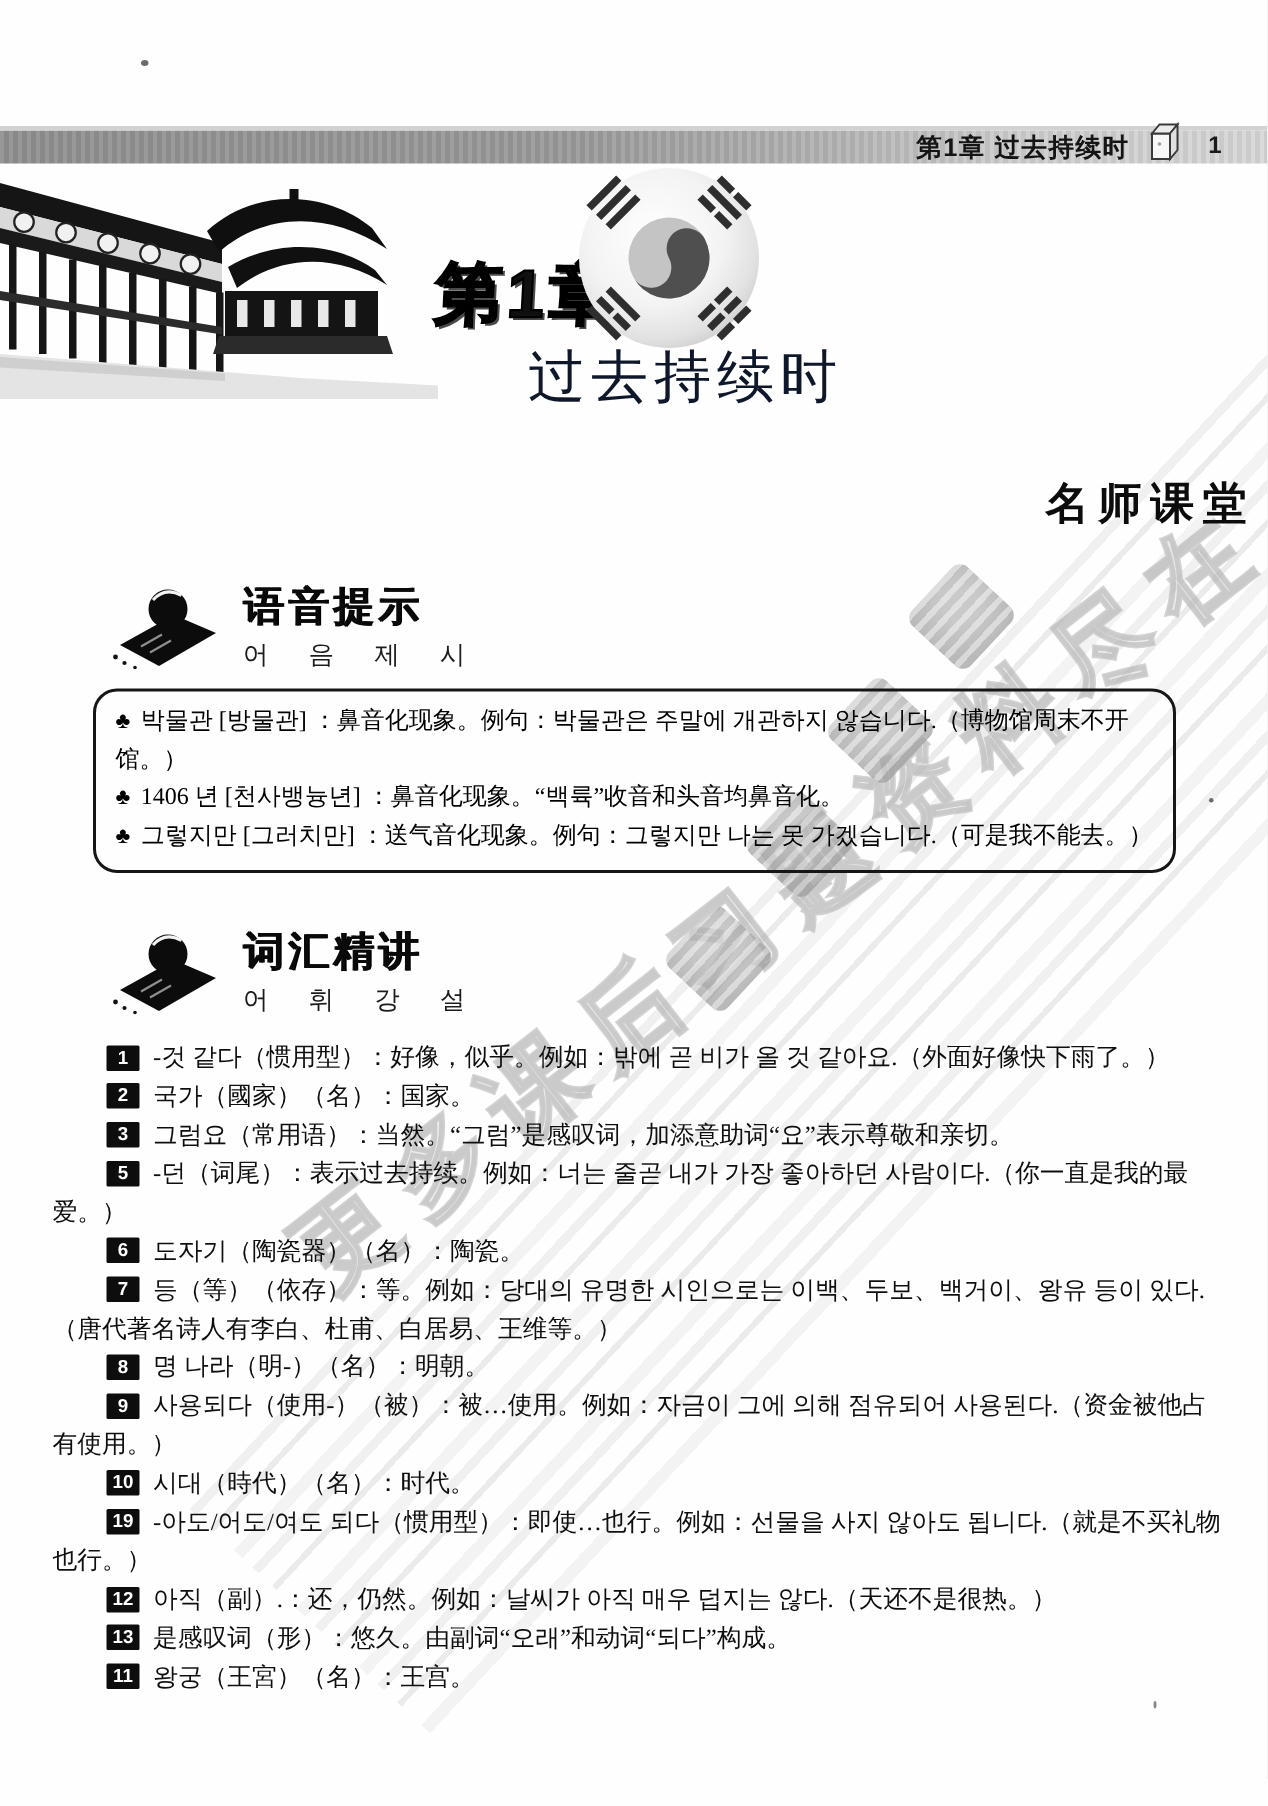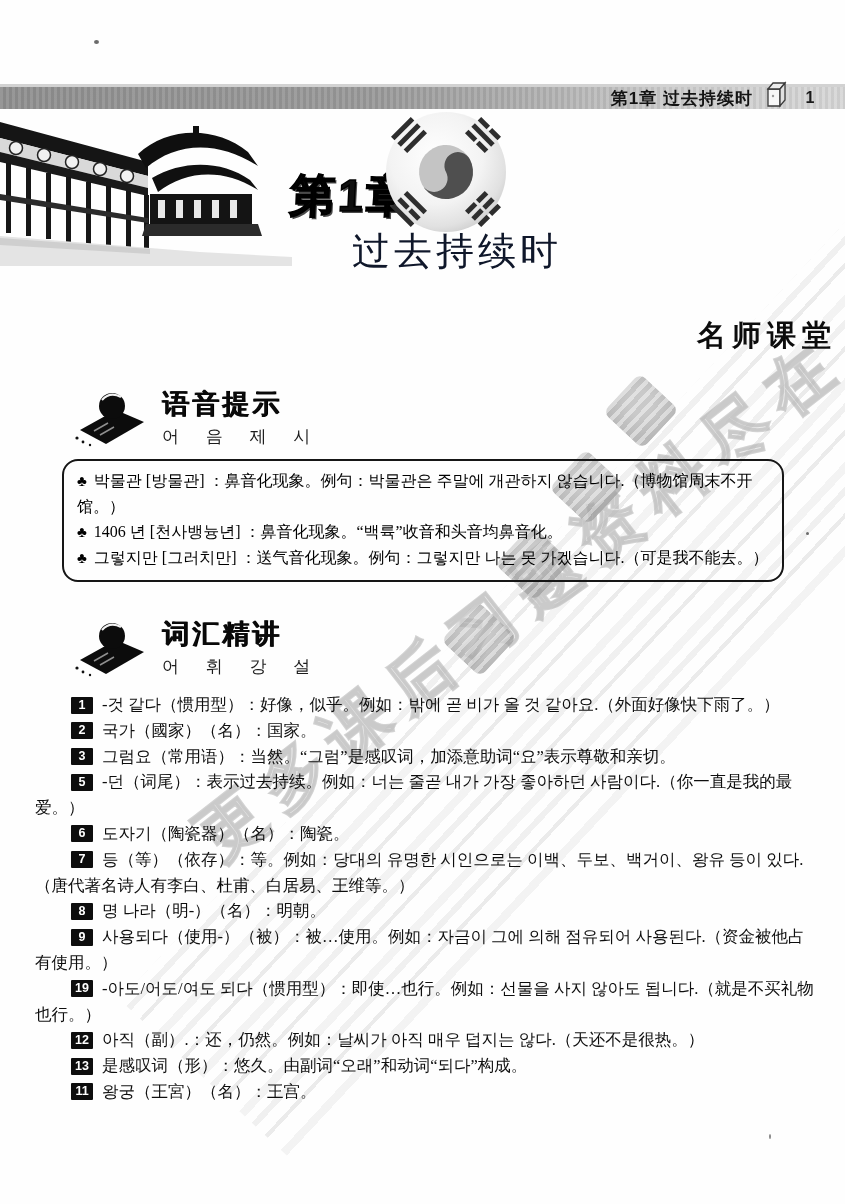--- a/index.html
+++ b/index.html
@@ -269,19 +269,20 @@
 
   <div class="vocab-list">
     <p class="vitem"><span class="nbadge">1</span><span>-것 같다（惯用型）：好像，似乎。例如：밖에 곧 비가 올 것 같아요.（外面好像快下雨了。）</span></p>
     <p class="vitem"><span class="nbadge">2</span><span>국가（國家）（名）：国家。</span></p>
     <p class="vitem"><span class="nbadge">3</span><span>그럼요（常用语）：当然。“그럼”是感叹词，加添意助词“요”表示尊敬和亲切。</span></p>
     <p class="vitem"><span class="nbadge">5</span><span>-던（词尾）：表示过去持续。例如：너는 줄곧 내가 가장 좋아하던 사람이다.（你一直是我的最爱。）</span></p>
     <p class="vitem"><span class="nbadge">6</span><span>도자기（陶瓷器）（名）：陶瓷。</span></p>
     <p class="vitem"><span class="nbadge">7</span><span>등（等）（依存）：等。例如：당대의 유명한 시인으로는 이백、두보、백거이、왕유 등이 있다.（唐代著名诗人有李白、杜甫、白居易、王维等。）</span></p>
     <p class="vitem"><span class="nbadge">8</span><span>명 나라（明-）（名）：明朝。</span></p>
     <p class="vitem"><span class="nbadge">9</span><span>사용되다（使用-）（被）：被…使用。例如：자금이 그에 의해 점유되어 사용된다.（资金被他占有使用。）</span></p>
+    <p class="vitem"><span class="nbadge">10</span><span>시대（時代）（名）：时代。</span></p>
     <p class="vitem"><span class="nbadge">19</span><span>-아도/어도/여도 되다（惯用型）：即使…也行。例如：선물을 사지 않아도 됩니다.（就是不买礼物也行。）</span></p>
     <p class="vitem"><span class="nbadge">12</span><span>아직（副）.：还，仍然。例如：날씨가 아직 매우 덥지는 않다.（天还不是很热。）</span></p>
     <p class="vitem"><span class="nbadge">13</span><span>是感叹词（形）：悠久。由副词“오래”和动词“되다”构成。</span></p>
     <p class="vitem"><span class="nbadge">11</span><span>왕궁（王宮）（名）：王宫。</span></p>
   </div>
 
 </div>
 
 </body></html>

